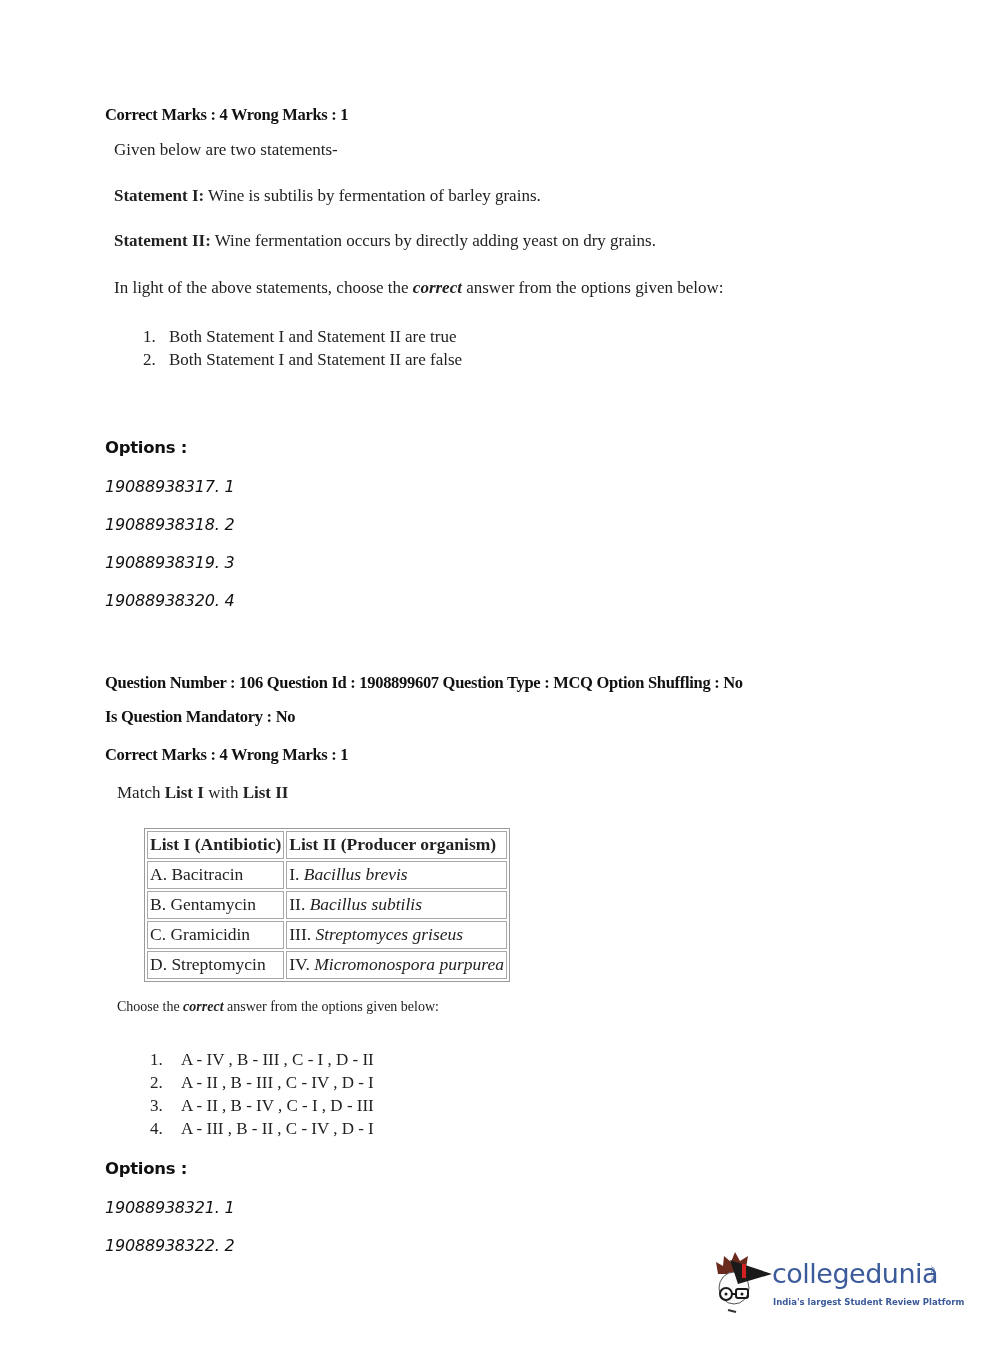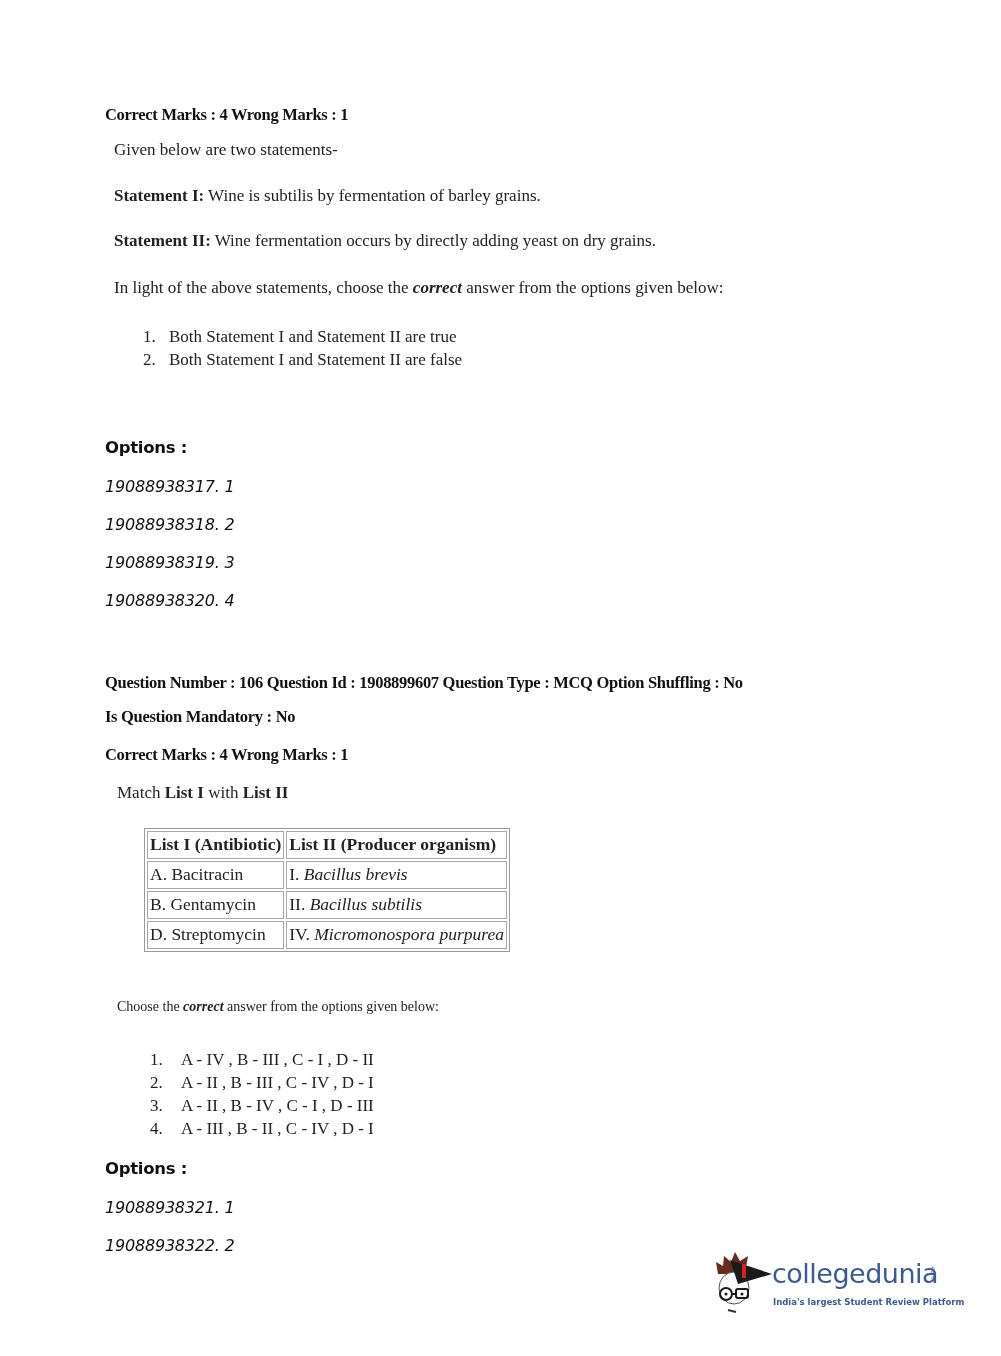--- a/index.html
+++ b/index.html
@@ -66,20 +66,24 @@
   </tr>
   <tr>
     <td>A. Bacitracin</td>
     <td><span>I. </span><span class="sp">Bacillus brevis</span></td>
   </tr>
   <tr>
     <td>B. Gentamycin</td>
     <td><span>II. </span><span class="sp">Bacillus subtilis</span></td>
   </tr>
   <tr>
+    <td>C. Gramicidin</td>
+    <td><span>III. </span><span class="sp">Streptomyces griseus</span></td>
+  </tr>
+  <tr>
     <td>D. Streptomycin</td>
     <td><span>IV. </span><span class="sp">Micromonospora purpurea</span></td>
   </tr>
 </tbody>
   </table>
 
 <div class="qblock serif" style="left:117px; top:1000px; font-size:14px"><span>Choose the </span><i>correct</i><span> answer from the options given below:</span></div>
 
 <ol class="choices serif" style="left:146px; top:1044px">
   <li><span class="num" style="width:31px">1.</span><span>A - IV , B - III , C - I , D - II</span></li>

